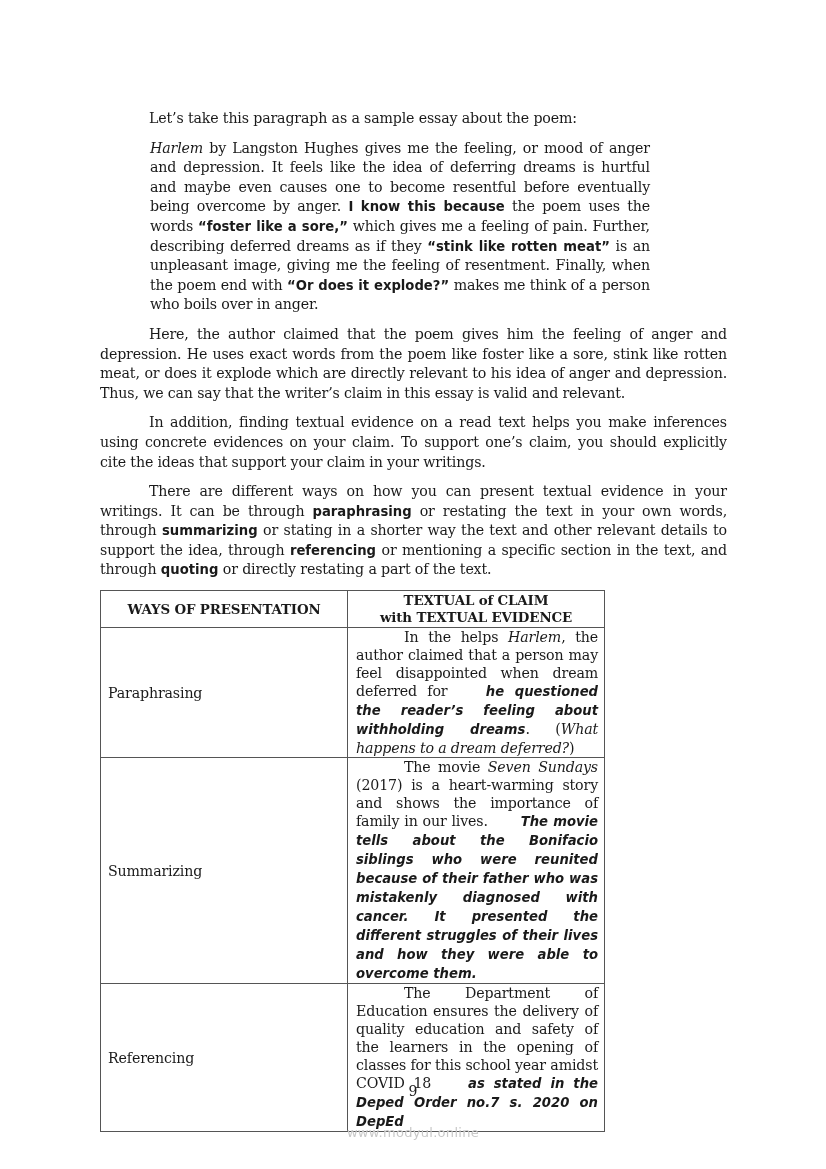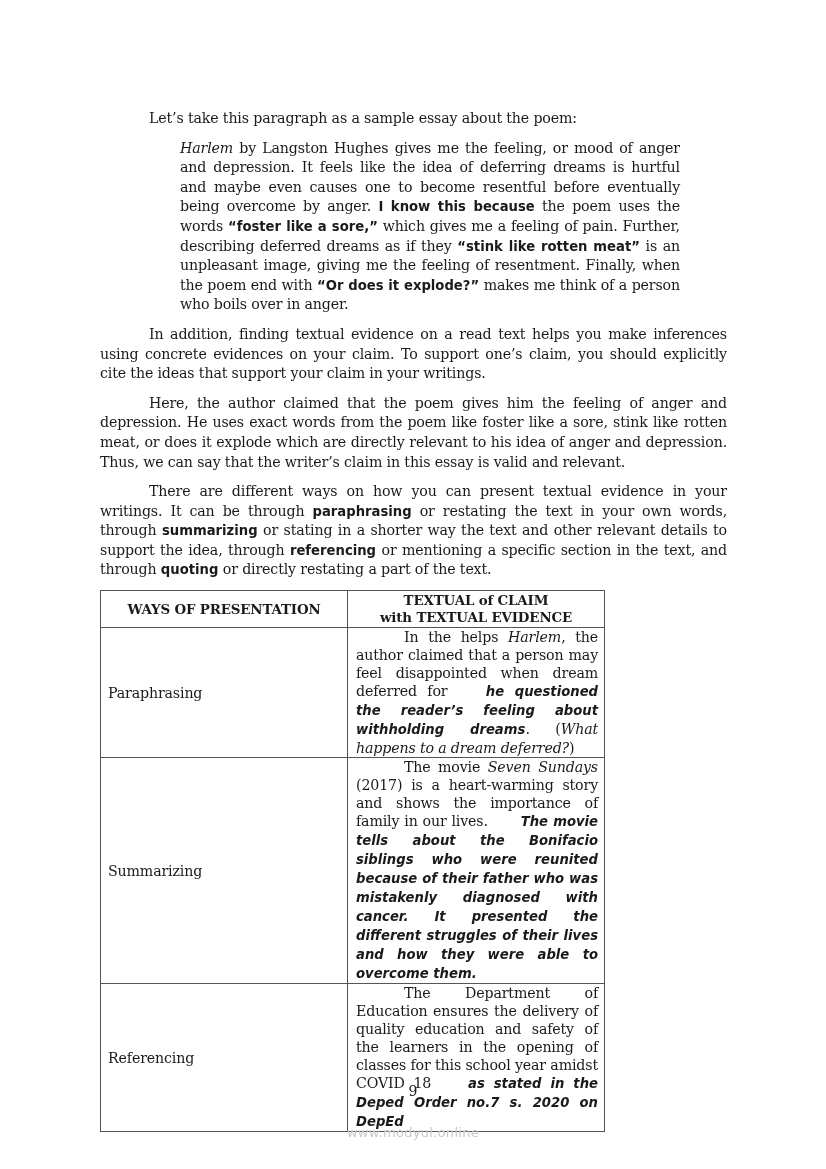--- a/index.html
+++ b/index.html
@@ -24,21 +24,21 @@
       line-height: 19.6px;
       letter-spacing: -0.15px;
     }
     p {
       margin: 0;
       text-align: justify;
     }
     .indent { text-indent: 49px; }
     .gap { margin-top: 10px; }
     .sample {
-      margin-left: 80px;
+      margin-left: 50px;
       width: 500px;
       margin-top: 10px;
       font-size: 14.2px;
     }
     .bk { font-family: "DejaVu Sans", sans-serif; font-weight: bold; font-size: 13.2px; letter-spacing: 0; }
     i { font-style: italic; }
     table {
       border-collapse: collapse;
       margin-top: 10px;
       width: 505px;
@@ -96,23 +96,23 @@
 </head>
 <body>
 
 <div class="page">
 
 
   <p class="indent gap">Let’s take this paragraph as a sample essay about the poem:</p>
 
   <p class="sample"><i>Harlem</i><span> by Langston Hughes gives me the feeling, or mood of anger and depression. It feels like the idea of deferring dreams is hurtful and maybe even causes one to become resentful before eventually being overcome by anger. </span><span class="bk">I know this because</span><span> the poem uses the words </span><span class="bk">“foster like a sore,”</span><span> which gives me a feeling of pain. Further, describing deferred dreams as if they </span><span class="bk">“stink like rotten meat”</span><span> is an unpleasant image, giving me the feeling of resentment. Finally, when the poem end with </span><span class="bk">“Or does it explode?”</span><span> makes me think of a person who boils over in anger.</span></p>
 
+  <p class="indent gap">Here, the author claimed that the poem gives him the feeling of anger and depression.  He uses exact words from the poem like foster like a sore, stink like rotten meat, or does it explode which are directly relevant to his idea of anger and depression.  Thus, we can say that the writer’s claim in this essay is valid and relevant.</p>
+
   <p class="indent gap">In addition, finding textual evidence on a read text helps you make inferences using concrete evidences on your claim.  To support one’s claim, you should explicitly cite the ideas that support your claim in your writings.</p>
-
-  <p class="indent gap">Here, the author claimed that the poem gives him the feeling of anger and depression.  He uses exact words from the poem like foster like a sore, stink like rotten meat, or does it explode which are directly relevant to his idea of anger and depression.  Thus, we can say that the writer’s claim in this essay is valid and relevant.</p>
 
   <p class="indent gap"><span>There are different ways on how you can present textual evidence in your writings.  It can be through </span><span class="bk">paraphrasing</span><span> or restating the text in your own words, through </span><span class="bk">summarizing</span><span> or stating in a shorter way the text and other relevant details to support the idea, through </span><span class="bk">referencing</span><span> or mentioning a specific section in the text, and through </span><span class="bk">quoting</span><span> or directly restating a part of the text.</span></p>
 
   <table>
     <thead>
       <tr>
         <th class="col1">WAYS OF PRESENTATION</th>
         <th><span>TEXTUAL of CLAIM</span><br><span>with TEXTUAL EVIDENCE</span></th>
       </tr>
     </thead>

